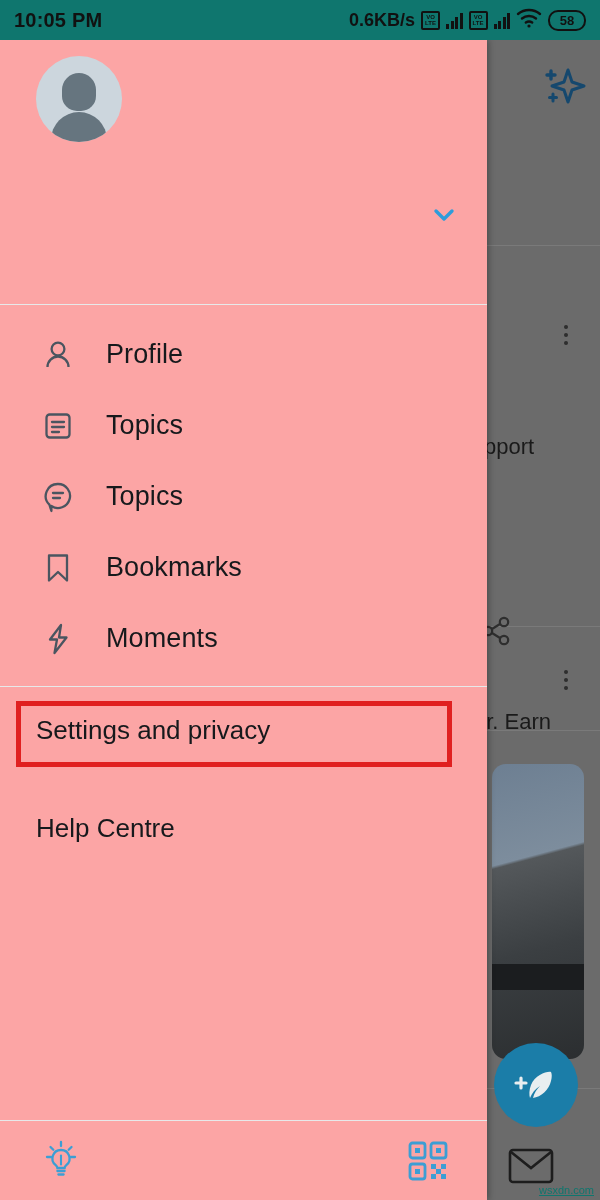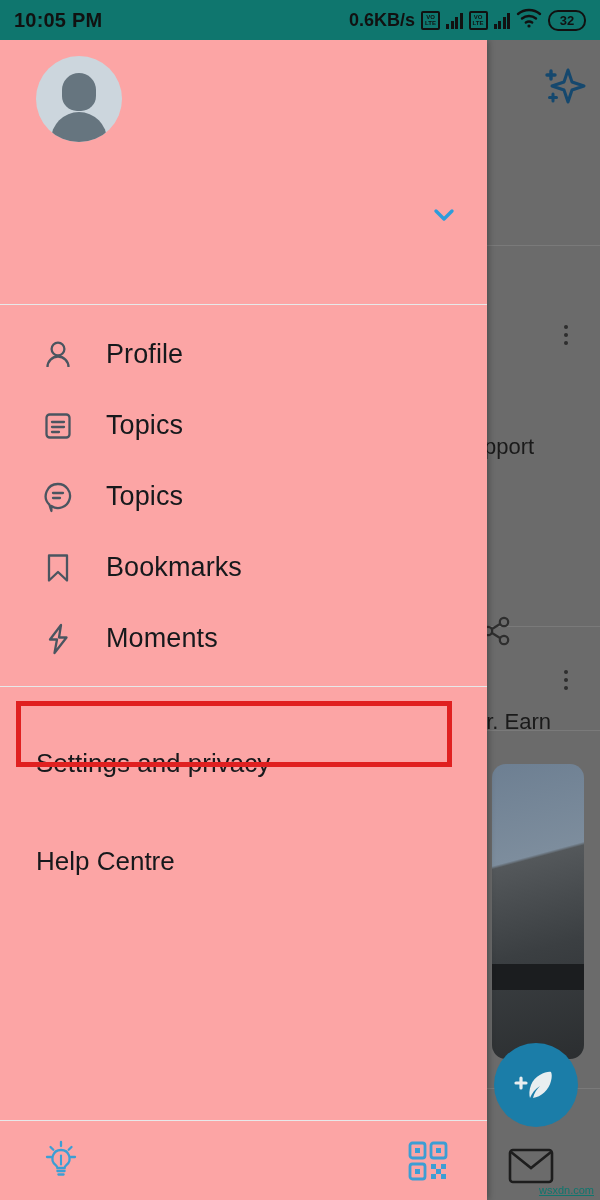--- a/index.html
+++ b/index.html
@@ -165,21 +165,21 @@
   }
   .nav-label {
     margin-left:26px;
     font-size:27px; color:#16191c;
     letter-spacing:0.1px;
   }
 
   
   #drawer-secondary { padding-top:11px; }
   .sec-item {
-    display:flex; align-items:flex-end;
+    display:flex; align-items:flex-start;
     height:64px;
     padding-left:36px;
     font-size:26px; color:#16191c;
     cursor:pointer;
   }
   #sec-settings {
     position:relative;
     margin:17px 0 0 0;
   }
   #settings-highlight {
@@ -400,18 +400,18 @@
 
       <span>
         <svg width="26" height="20" viewBox="0 0 26 20">
           <path d="M2 6 A17 17 0 0 1 24 6" fill="none" stroke="#111" stroke-width="2.4" stroke-linecap="round"></path>
           <path d="M6 10.5 A11 11 0 0 1 20 10.5" fill="none" stroke="#111" stroke-width="2.4" stroke-linecap="round"></path>
           <path d="M9.8 14.6 A5.5 5.5 0 0 1 16.2 14.6" fill="none" stroke="#111" stroke-width="2.4" stroke-linecap="round"></path>
           <circle cx="13" cy="18" r="1.6" fill="#111"></circle>
         </svg>
       </span>
 
-      <span id="battery">32</span>
+      <span id="battery">58</span>
     </div>
   </div>
 
   <div id="watermark">wsxdn.com</div>
 </div>
 
 </body></html>

